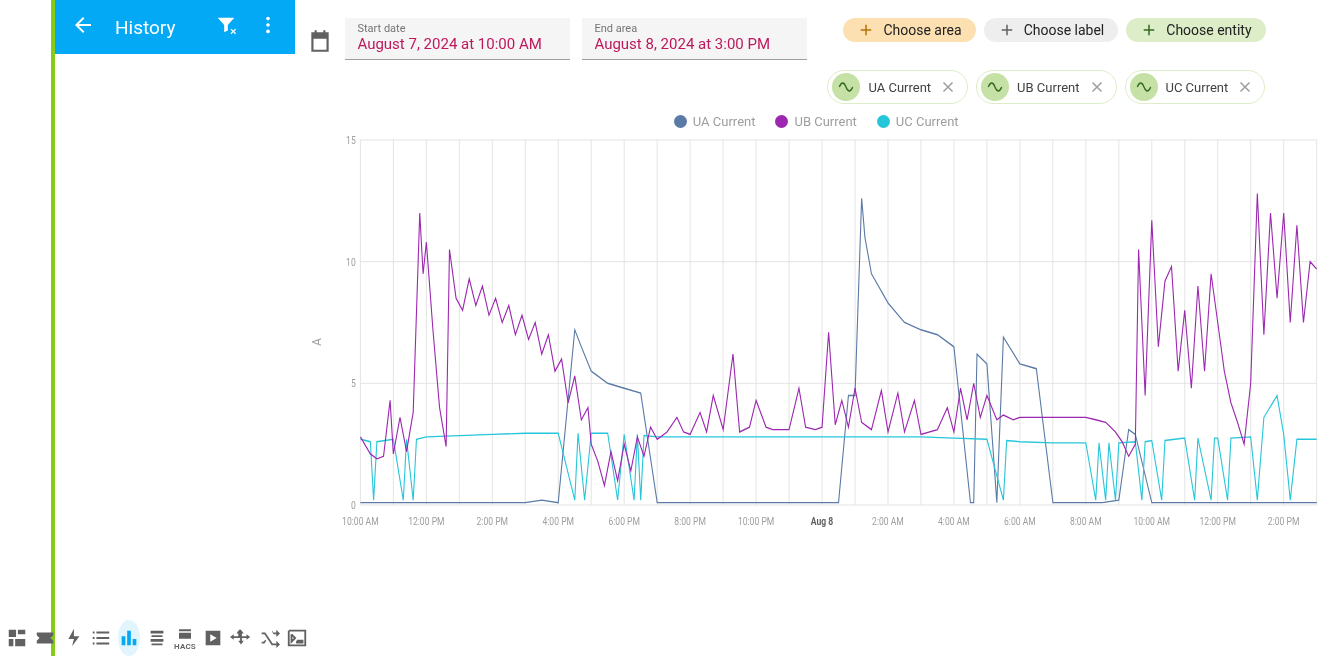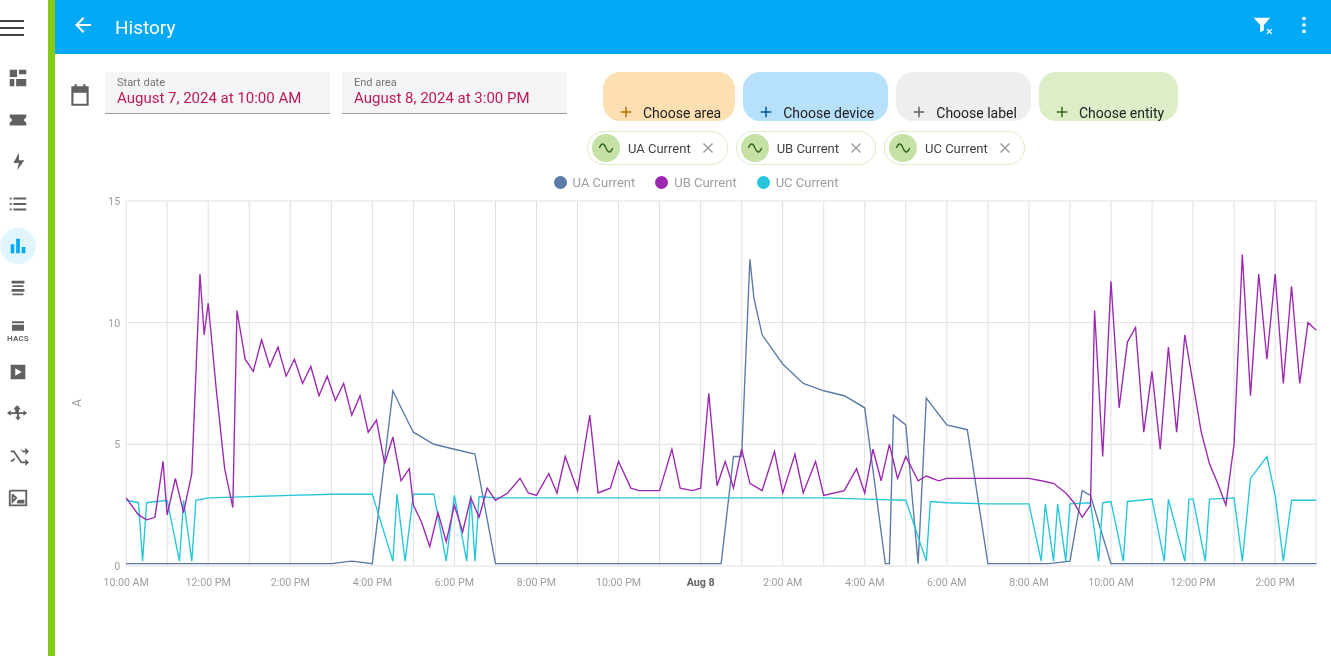--- a/index.html
+++ b/index.html
@@ -1,37 +1,37 @@
 <!DOCTYPE html>
 <html><head>
 <meta charset="utf-8">
 <style>
 *{box-sizing:border-box;margin:0;padding:0;font-family:Roboto,"Segoe UI",Arial,sans-serif}
 body{display:flex;height:656px;width:1331px;overflow:hidden;background:#fff;color:#212121}
-.sidebar{width:55px;background:#fff;border-right:7px solid #84cc16;display:flex;flex-direction:column;align-items:flex-start;padding-top:16px;gap:6px}
+.sidebar{width:55px;background:#fff;border-right:4px solid #84cc16;display:flex;flex-direction:row;align-items:flex-end;padding-top:16px;gap:6px}
 .ham{width:24px;height:24px;display:flex;flex-direction:column;justify-content:center;gap:5px;margin-bottom:14px;cursor:pointer}
 .ham span{height:2px;background:#424242}
 .sbi{width:36px;height:36px;display:flex;align-items:center;justify-content:center;border-radius:50%;color:#616161;cursor:pointer}
 .sbi.active{background:#e1f5fe;color:#03a9f4}
 .sbi svg{width:22px;height:22px;fill:currentColor}
 .hacs{font-size:8px;font-weight:600;letter-spacing:.2px}
-.main{flex:1;display:flex;flex-direction:column;min-width:0}
+.main{flex:1;display:flex;flex-direction:row;min-width:0}
 .topbar{height:54px;background:#03a9f4;color:#fff;display:flex;align-items:center;padding:0 16px;gap:20px}
 .back svg{width:24px;height:24px;fill:#fff}
 .title{font-size:19px;font-weight:400}
 .tspacer{flex:1}
 .ticon svg{width:22px;height:22px;fill:#fff}
 .content{flex:1;padding:18px 6px 4px 12px;overflow:auto}
 .row1{display:flex;align-items:flex-start;gap:12px}
 .cal svg{width:26px;height:26px;fill:#616161;margin-top:10px}
 .date{background:#f5f5f5;border-bottom:1px solid #9e9e9e;padding:4px 12px 6px;width:225px}
 .date .lbl{font-size:11px;color:#757575}
 .date .val{font-size:15px;color:#be185d}
 .filters{display:flex;flex-wrap:wrap;gap:8px;margin-left:24px}
-.chip{display:flex;align-items:flex-end;gap:8px;height:49px;padding:0 14px;border-radius:17px;font-size:14px;cursor:pointer}
+.chip{display:flex;align-items:center;gap:8px;height:24px;padding:0 14px;border-radius:17px;font-size:14px;cursor:pointer}
 .chip.area{background:#fde0b2}.chip.area .plus{stroke:#b37200}
 .chip.device{background:#b6e0fb}.chip.device .plus{stroke:#01579b}
 .chip.entity{background:#dcedc8}.chip.entity .plus{stroke:#33691e}
 .chip.label{background:#eeeeee}.chip.label .plus{stroke:#616161}
 .plus{width:18px;height:18px;fill:none;stroke-width:2}
 .row2{display:flex;gap:8px;margin:10px 0 10px 520px}
 .echip{display:flex;align-items:center;gap:8px;height:34px;padding:0 10px 0 4px;border:1px solid #dcedc8;border-radius:17px;font-size:13px;color:#424242}
 .echip .eicon{width:28px;height:28px;border-radius:50%;background:#c5e1a5;display:flex;align-items:center;justify-content:center}
 .echip .eicon svg{width:16px;height:16px;fill:#33691e}
 .echip .close{width:18px;height:18px;fill:#9e9e9e;cursor:pointer}
@@ -143,26 +143,20 @@
       <div class="date">
         <div class="lbl">End area</div>
         <div class="val">August 8, 2024 at 3:00 PM</div>
       </div>
       <div class="filters">
         <div class="chip area">
             <svg class="plus" viewBox="0 0 24 24">
               <path d="M12 5v14M5 12h14"></path>
             </svg>
             <span>Choose area</span>
-          </div>
-        <div class="chip device">
-            <svg class="plus" viewBox="0 0 24 24">
-              <path d="M12 5v14M5 12h14"></path>
-            </svg>
-            <span>Choose device</span>
           </div>
         <div class="chip label">
             <svg class="plus" viewBox="0 0 24 24">
               <path d="M12 5v14M5 12h14"></path>
             </svg>
             <span>Choose label</span>
           </div>
         <div class="chip entity">
             <svg class="plus" viewBox="0 0 24 24">
               <path d="M12 5v14M5 12h14"></path>

